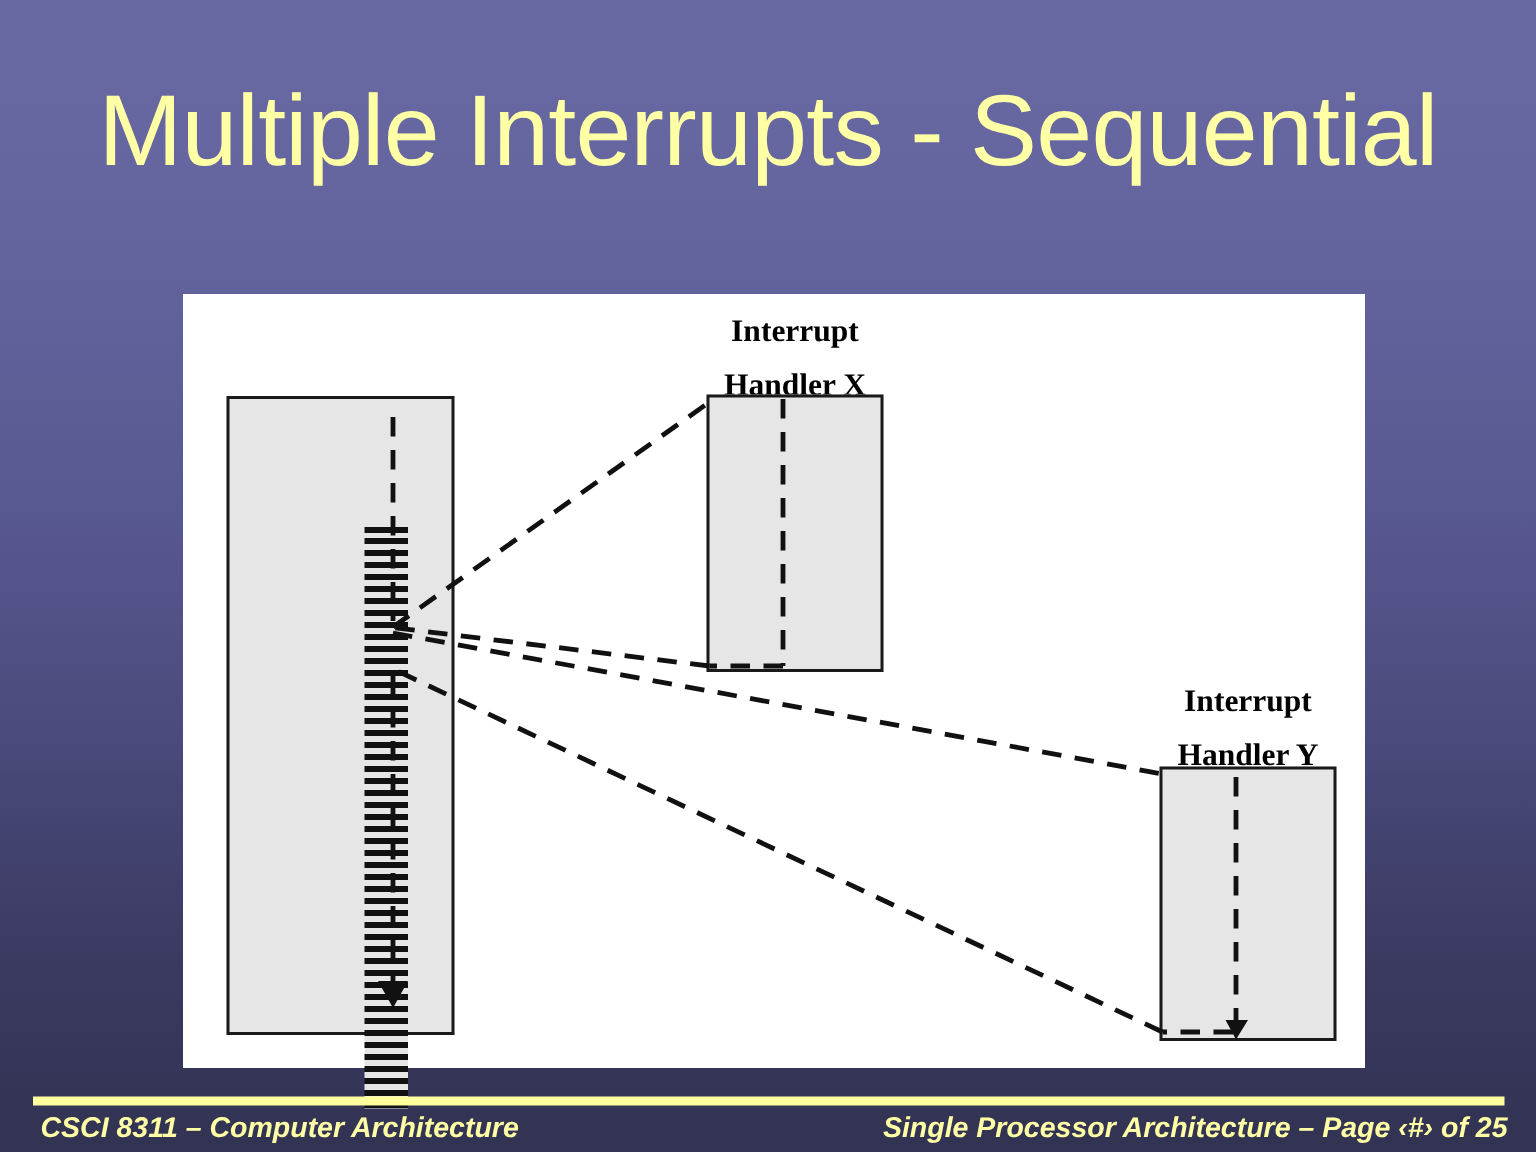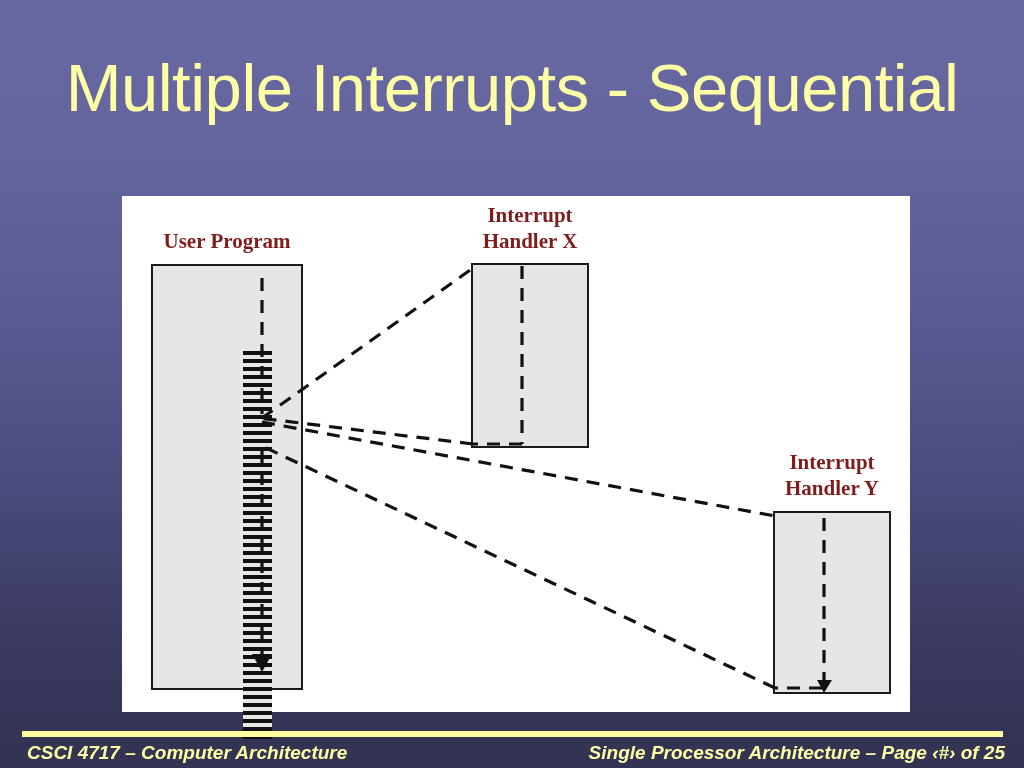--- a/index.html
+++ b/index.html
@@ -54,25 +54,25 @@
     border: 2px solid #1a1a1a;
     box-sizing: border-box;
   }
   #box-user      { left: 29px;  top: 68px;  width: 152px; height: 426px; }
   #box-handler-x { left: 349px; top: 67px;  width: 118px; height: 185px; }
   #box-handler-y { left: 651px; top: 315px; width: 118px; height: 183px; }
 
   
   .caption {
     position: absolute;
-    color: #7f1d1d;
+    color: #000000;
     font-family: "Liberation Serif", serif;
     font-weight: bold;
     font-size: 21px;
-    line-height: 26px;
+    line-height: 36px;
     text-align: center;
     white-space: pre;
   }
   #cap-user      { left: 29px;  top: 32px;  width: 152px; }
   #cap-handler-x { left: 329px; top: 6px;   width: 158px; }
   #cap-handler-y { left: 631px; top: 253px; width: 158px; }
 
   
   #ladder {
     position: absolute;
@@ -117,21 +117,20 @@
 </style>
 </head>
 <body>
 
 <div id="slide">
 
   <div id="title">Multiple Interrupts - Sequential</div>
 
   <div id="panel">
 
-    <div class="caption" id="cap-user">User Program</div>
     <div class="caption" id="cap-handler-x">Interrupt
 Handler X</div>
     <div class="caption" id="cap-handler-y">Interrupt
 Handler Y</div>
 
     <div class="procbox" id="box-user">
       <div id="ladder"></div>
     </div>
     <div class="procbox" id="box-handler-x"></div>
     <div class="procbox" id="box-handler-y"></div>
@@ -158,16 +157,16 @@
         <path d="M 140 254 L 140 460"></path>
       </g>
 
       <polygon points="130,458 150,458 140,476" fill="#111111"></polygon>
 
       <polygon points="695,484 710,484 702,497" fill="#111111"></polygon>
     </svg>
   </div>
 
   <div id="footer-rule"></div>
-  <div class="footer-text" id="footer-left">CSCI 4717 – Computer Architecture</div>
+  <div class="footer-text" id="footer-left">CSCI 8311 – Computer Architecture</div>
   <div class="footer-text" id="footer-right">Single Processor Architecture – Page ‹#› of 25</div>
 
 </div>
 
 </body></html>

